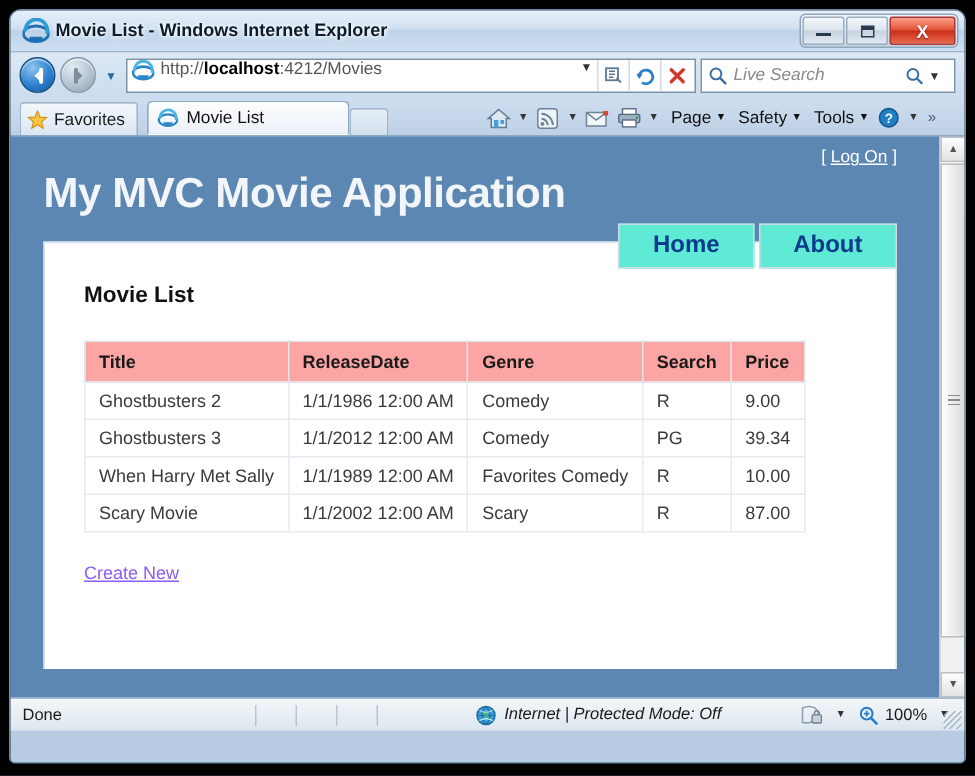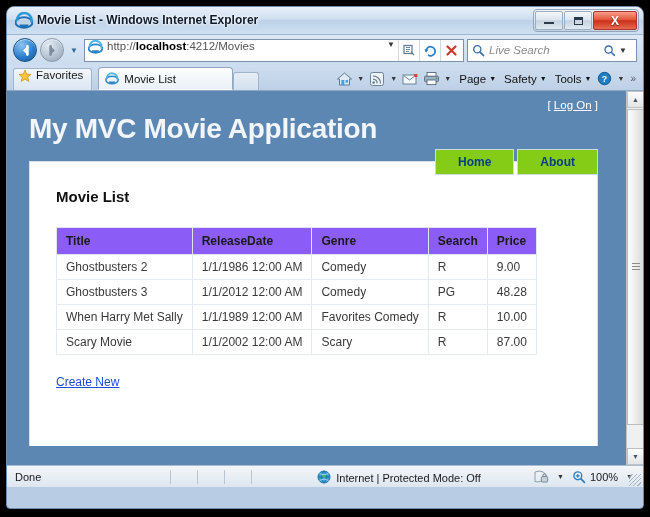--- a/index.html
+++ b/index.html
@@ -129,21 +129,21 @@
   
   .tabrow {
     position: relative;
     height: 26px;
     background: linear-gradient(to bottom, #cfdef0, #bed0e6);
     display: flex; align-items: flex-end;
     padding-left: 6px;
     border-bottom: 1px solid #8fa8c2;
   }
   .favbtn {
-    height: 22px; display:flex; align-items:flex-start; gap:4px;
+    height: 22px; display:flex; align-items:center; gap:4px;
     padding: 0 8px 0 4px; font-size: 11.5px; color:#1a1a1a;
     background: linear-gradient(to bottom,#f2f7fc,#dbe6f2);
     border:1px solid #9fb6cc; border-bottom:none;
     border-radius: 3px 3px 0 0;
     cursor:pointer;
   }
   .favsep { width:6px; }
   .ietab {
     height: 23px; width: 135px;
     display:flex; align-items:center; gap:5px;
@@ -155,21 +155,21 @@
     cursor: pointer; overflow:hidden; white-space:nowrap;
   }
   .newtab {
     height: 18px; width: 26px;
     background: linear-gradient(to bottom,#e6eef7,#d2e0ee);
     border:1px solid #9fb6cc; border-bottom:none;
     border-radius: 3px 3px 0 0; cursor:pointer;
   }
   .cmdbar {
     margin-left: auto; display:flex; align-items:center; gap:1px;
-    padding-right: 4px; height: 23px;
+    padding-right: 16px; height: 23px;
   }
   .cmdico { width:20px;height:20px;display:flex;align-items:center;justify-content:center;cursor:pointer;}
   .cmdarrow { width:11px;height:20px;display:flex;align-items:center;justify-content:center;font-size:7px;color:#333;cursor:pointer;}
   .cmdmenu { font-size:11.5px;color:#111;padding:0 2px 0 5px;cursor:pointer;display:flex;align-items:center;gap:3px;}
   .chev { font-size:10px;color:#556; padding:0 3px; cursor:pointer;}
 
   
   .viewport {
     position: relative;
     height: 374px;
@@ -192,24 +192,24 @@
   .site-title {
     position: absolute; left: 22px; top: 22px;
     font-size: 28px; font-weight: bold; color: #f2f6fa;
     letter-spacing: -0.3px;
   }
   .navtabs {
     position: absolute; right: 28px; top: 58px;
     display: flex; gap: 3px;
   }
   .navtab {
-    background: #84cc16;
+    background: #5eead4;
     border: 1px solid #cfdae5;
     padding: 5px 22px;
-    font-size: 12px; font-weight: bold; color: #0b3c8c;
+    font-size: 16px; font-weight: bold; color: #0b3c8c;
     cursor: pointer;
   }
 
   
   .main-panel {
     margin: 0 28px 0 22px;
     background: #fff;
     min-height: 285px;
     padding: 26px 26px 20px 26px;
     border: 1px solid #d8e2ec;
@@ -217,36 +217,36 @@
   }
   .page-h2 {
     margin: 0 0 22px 0;
     font-size: 15px; font-weight: bold; color: #111;
   }
   table.movies {
     border-collapse: collapse;
     font-size: 12px; color: #3a3a3a;
   }
   table.movies th {
-    background: #8b5cf6;
+    background: #fca5a5;
     color: #1a1a1a; font-weight: bold;
     text-align: left;
     padding: 6px 9px;
     border: 1px solid #dfe6ee;
     white-space: nowrap;
   }
   table.movies td {
     padding: 5px 9px;
     border: 1px solid #e6ebf1;
     white-space: nowrap;
   }
   .createnew {
     display: inline-block;
     margin-top: 20px;
-    font-size: 12px; color: #1d4ed8;
+    font-size: 12px; color: #8b5cf6;
     text-decoration: underline; cursor: pointer;
   }
 
   
   .vscroll {
     position:absolute; top:0; right:0; bottom:0; width:17px;
     background:#f0f0f0; border-left:1px solid #c3c3c3;
   }
   .sb-btn {
     height:17px; width:17px;
@@ -273,22 +273,23 @@
     position: relative;
     height: 22px;
     background: linear-gradient(to bottom,#f3f6f9,#dde6ef);
     border-top: 1px solid #a8bdd2;
     display: flex; align-items: center;
     font-size: 11px; color: #1a1a1a;
   }
   .status-done { padding-left: 8px; width: 150px; }
   .st-sep { width:1px; height:14px; background:#b9c6d2; margin:0 13px; }
   .status-zone {
-    flex: 1; display:flex; align-items:flex-end; gap:5px;
+    flex: 1; display:flex; align-items:flex-start; gap:5px;
     justify-content: center;
+    font-style: italic;
   }
   .status-right { display:flex; align-items:center; gap:2px; padding-right:6px; }
   .st-ico { width:18px;height:16px;display:flex;align-items:center;justify-content:center; }
   .st-caret { font-size:7px; color:#333; padding:0 4px; cursor:pointer; }
   .st-zoom { font-size:11px; padding-right:2px;text-align:center; }
   .grip {
     position:absolute; right:2px; bottom:1px; width:12px; height:12px;
     background:
       repeating-linear-gradient(135deg, transparent 0 2px, #9aa8b6 2px 3px);
     opacity:.8;
@@ -486,21 +487,21 @@
               <td>1/1/1986 12:00 AM</td>
               <td>Comedy</td>
               <td>R</td>
               <td>9.00</td>
             </tr>
             <tr>
               <td>Ghostbusters 3</td>
               <td>1/1/2012 12:00 AM</td>
               <td>Comedy</td>
               <td>PG</td>
-              <td>48.28</td>
+              <td>39.34</td>
             </tr>
             <tr>
               <td>When Harry Met Sally</td>
               <td>1/1/1989 12:00 AM</td>
               <td>Favorites Comedy</td>
               <td>R</td>
               <td>10.00</td>
             </tr>
             <tr>
               <td>Scary Movie</td>

